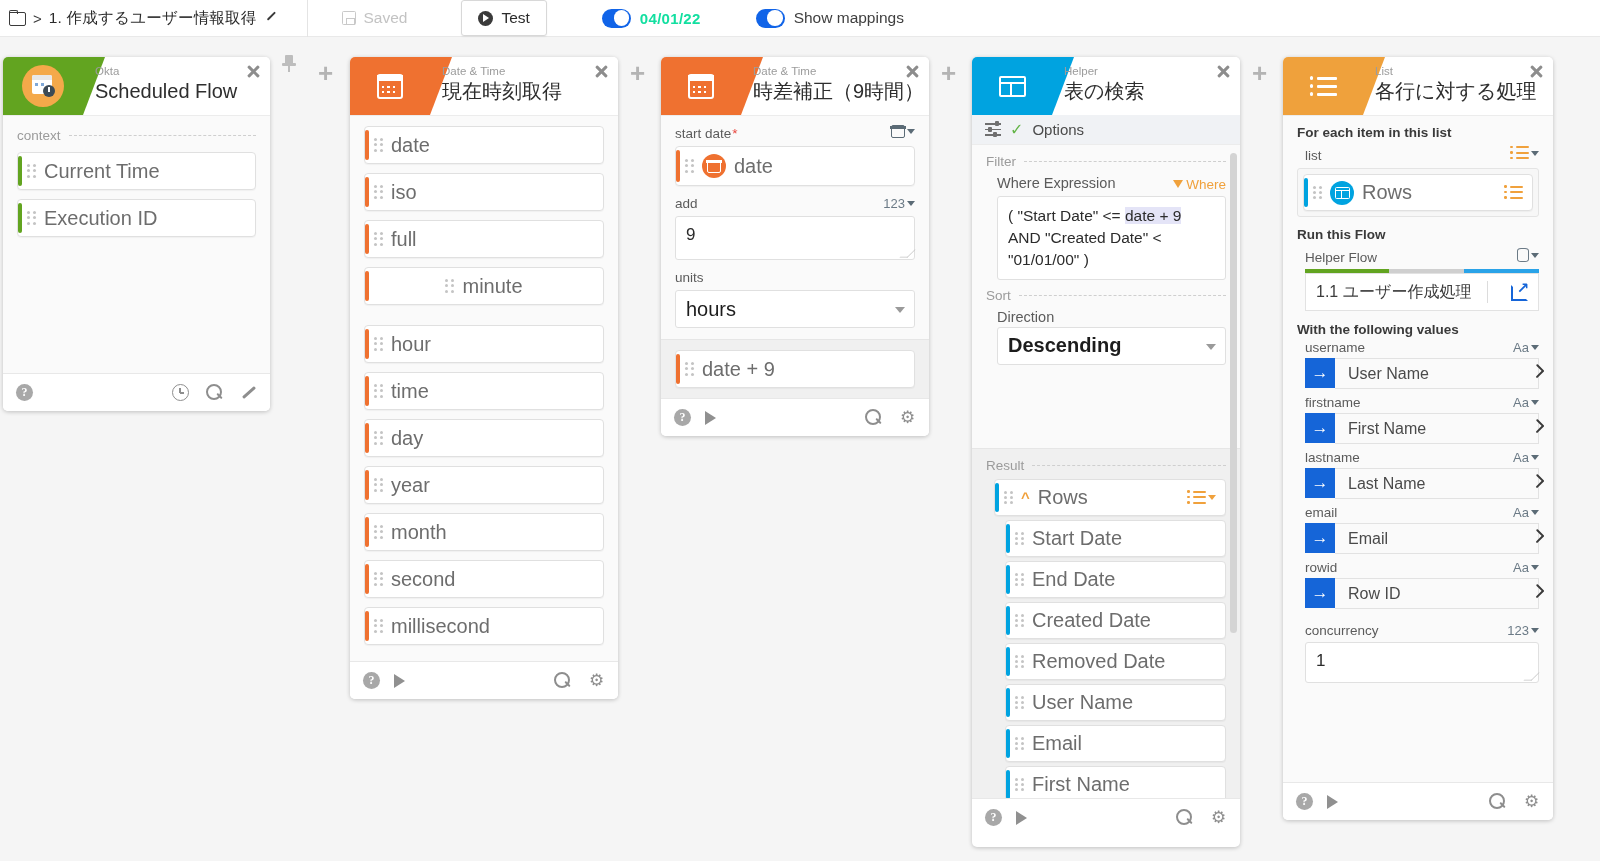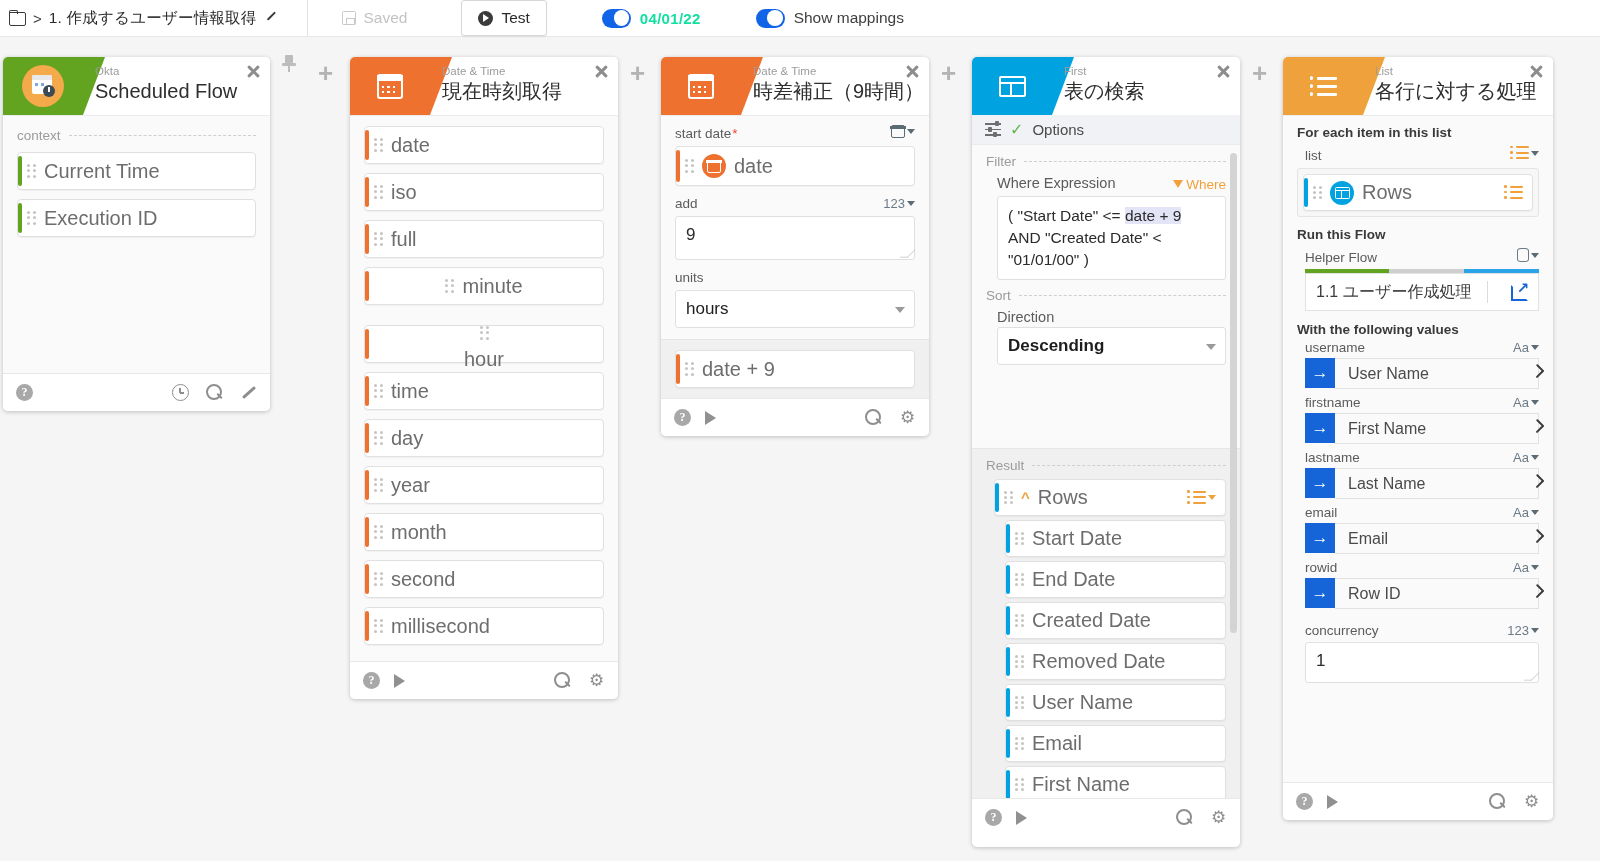--- a/index.html
+++ b/index.html
@@ -174,21 +174,21 @@
     background: #fff; border: 1px solid #e0e0e0; border-radius: 3px; position: relative;
     font-size: 17px; color: #2b2b2b; padding: 8px 10px;
   }
   .textarea-box .rs {
     position: absolute; right: 2px; bottom: 1px; width: 9px; height: 9px;
     border-bottom: 1.5px solid #c3c3c3; border-right: 1.5px solid #c3c3c3; transform: skewX(-45deg) scale(.9);
   }
   .select-box {
     background: #fff; border: 1px solid #e0e0e0; border-radius: 3px;
     height: 38px; display: flex; align-items: center; padding: 0 10px;
-    font-size: 17px; color: #1d1d1d; position: relative;
+    font-size: 20px; color: #1d1d1d; position: relative;
   }
   .select-box .tri { position: absolute; right: 9px; top: 16px; width: 0; height: 0;
     border-left: 5px solid transparent; border-right: 5px solid transparent; border-top: 6px solid #9a9a9a; }
 
   .plus-btn {
     position: absolute; color: #b4b4b4; font-size: 26px; line-height: 26px; cursor: pointer;
     font-weight: 600; user-select: none;
   }
   .pin-ico { position: absolute; width: 16px; height: 18px; cursor: pointer; }
   .pin-ico::before { content:""; position:absolute; left:4px; top:0; width:8px; height:9px; background:#bdbdbd; border-radius:1px; }
@@ -441,21 +441,21 @@
           <span class="dots">
               <i></i>
               <i></i>
               <i></i>
               <i></i>
               <i></i>
               <i></i>
             </span>
           <span class="lbl">minute</span>
         </div>
-        <div class="pill" style="--accent:#ef7130; margin-bottom:9px;flex-direction:column;">
+        <div class="pill" style="--accent:#ef7130; margin-bottom:9px;">
           <span class="dots">
               <i></i>
               <i></i>
               <i></i>
               <i></i>
               <i></i>
               <i></i>
             </span>
           <span class="lbl">hour</span>
         </div>
@@ -622,21 +622,21 @@
         </div>
       </div>
     </div>
 
     <div class="card" style="left:972px; top:20px; width:268px; height:790px;">
       <div class="card-head">
         <div class="head-tab" style="color:#00a3e0; background:#00a3e0;">
           <span class="table-glyph tabico"></span>
         </div>
         <div class="head-txt">
-          <div class="head-sub">First</div>
+          <div class="head-sub">Helper</div>
           <div class="head-title">表の検索</div>
         </div>
         <span class="card-x"></span>
       </div>
 
       <div class="options-bar">
         <span class="sliders-ico">
             <i></i>
             <i></i>
             <i></i>

